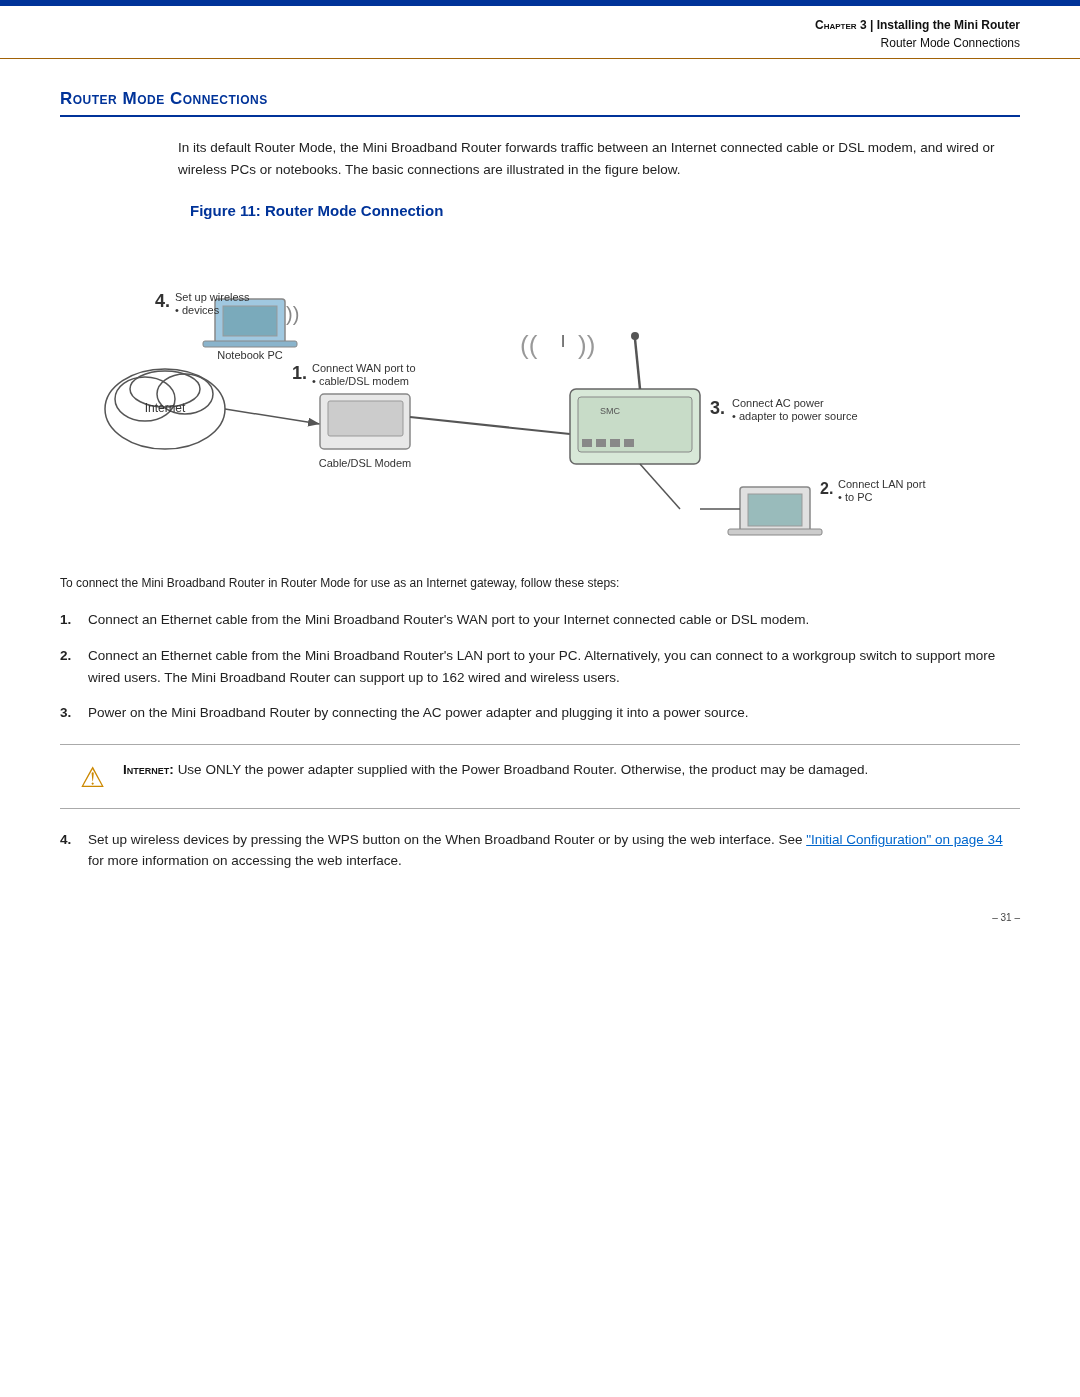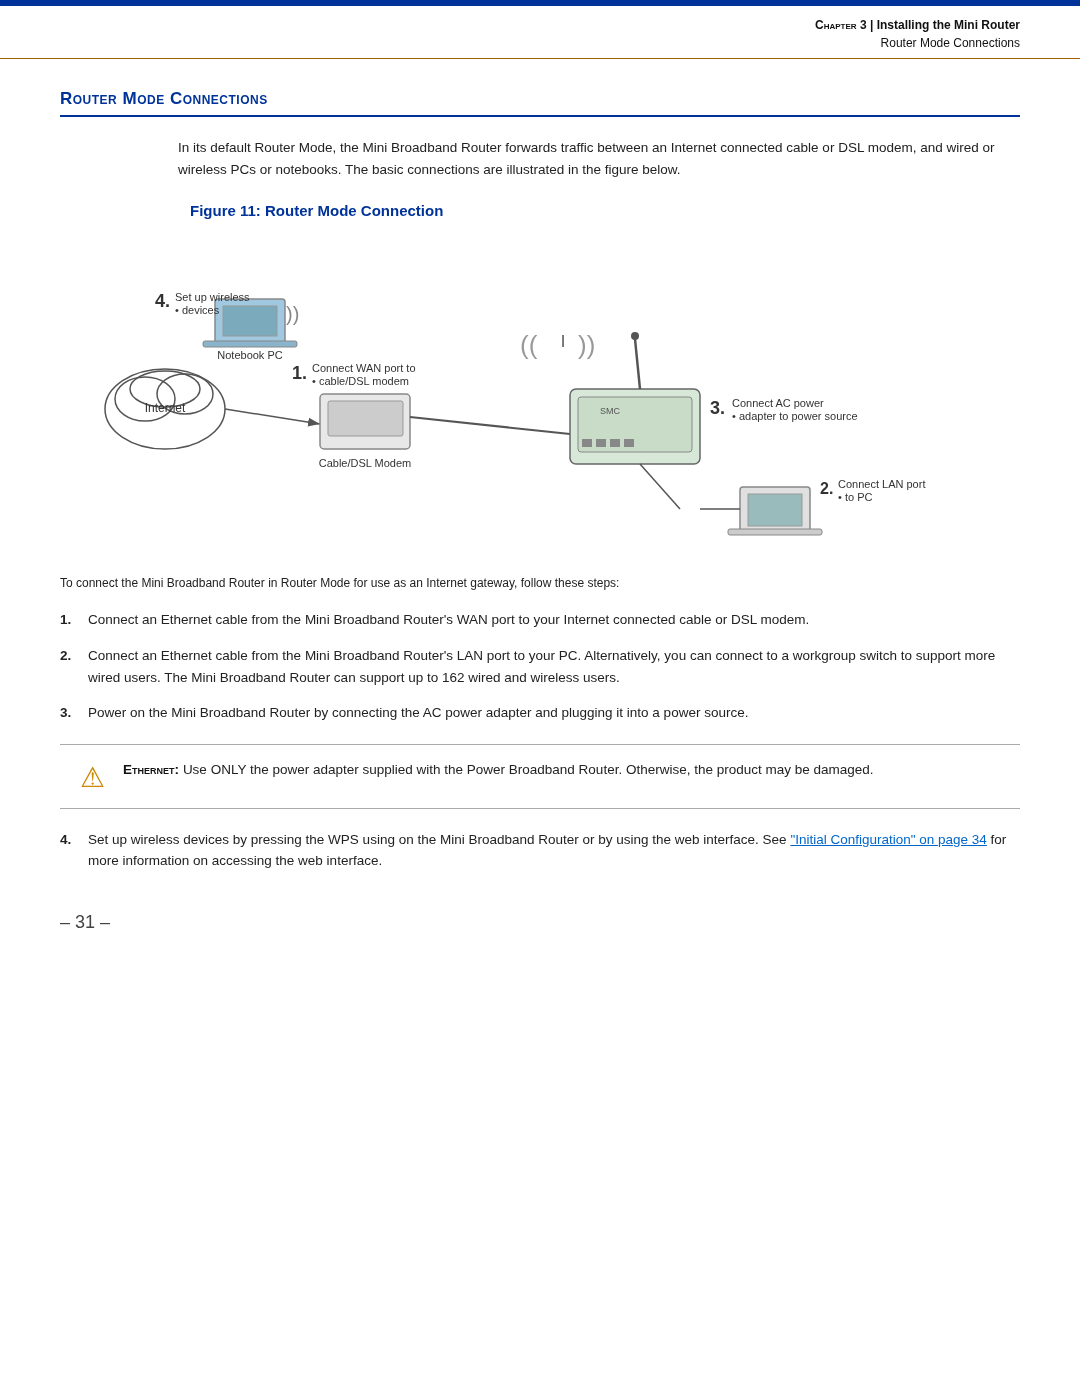--- a/index.html
+++ b/index.html
@@ -129,22 +129,22 @@
       font-variant: small-caps;
       font-weight: bold;
       color: #111;
     }
 
     .link-text {
       color: #0066cc;
     }
 
     .page-footer {
-      text-align: left;
-      font-size: 18px;
+      text-align: right;
+      font-size: 10px;
       color: #444;
       margin-top: 30px;
       padding-top: 10px;
     }
 
     .steps-outer {
       margin-left: 0;
     }
 
     .step-row {
@@ -280,30 +280,30 @@
     <div class="step-row">
       <div class="s-num"><span>3.</span></div>
       <div class="s-text">Power on the Mini Broadband Router by connecting the AC power adapter and plugging it into a power source.</div>
     </div>
 
   </div>
 
   <div class="caution-box">
     <div class="caution-icon">⚠</div>
     <div class="caution-text">
-      <span class="caution-label">Ethernet:</span>
+      <span class="caution-label">Internet:</span>
       <span>Use ONLY the power adapter supplied with the Power Broadband Router. Otherwise, the product may be damaged.</span>
     </div>
   </div>
 
 
   <div class="step-row">
     <div class="s-num"><span>4.</span></div>
     <div class="s-text">
-      <span>Set up wireless devices by pressing the WPS using on the Mini Broadband Router or by using the web interface. See </span><a class="link-text" href="#">"Initial Configuration" on page 34</a><span> for more information on accessing the web interface.</span>
+      <span>Set up wireless devices by pressing the WPS button on the When Broadband Router or by using the web interface. See </span><a class="link-text" href="#">"Initial Configuration" on page 34</a><span> for more information on accessing the web interface.</span>
     </div>
   </div>
 
   <div class="page-footer">
     <span>– 31 –</span>
   </div>
 
 </div>
 
 </body></html>

